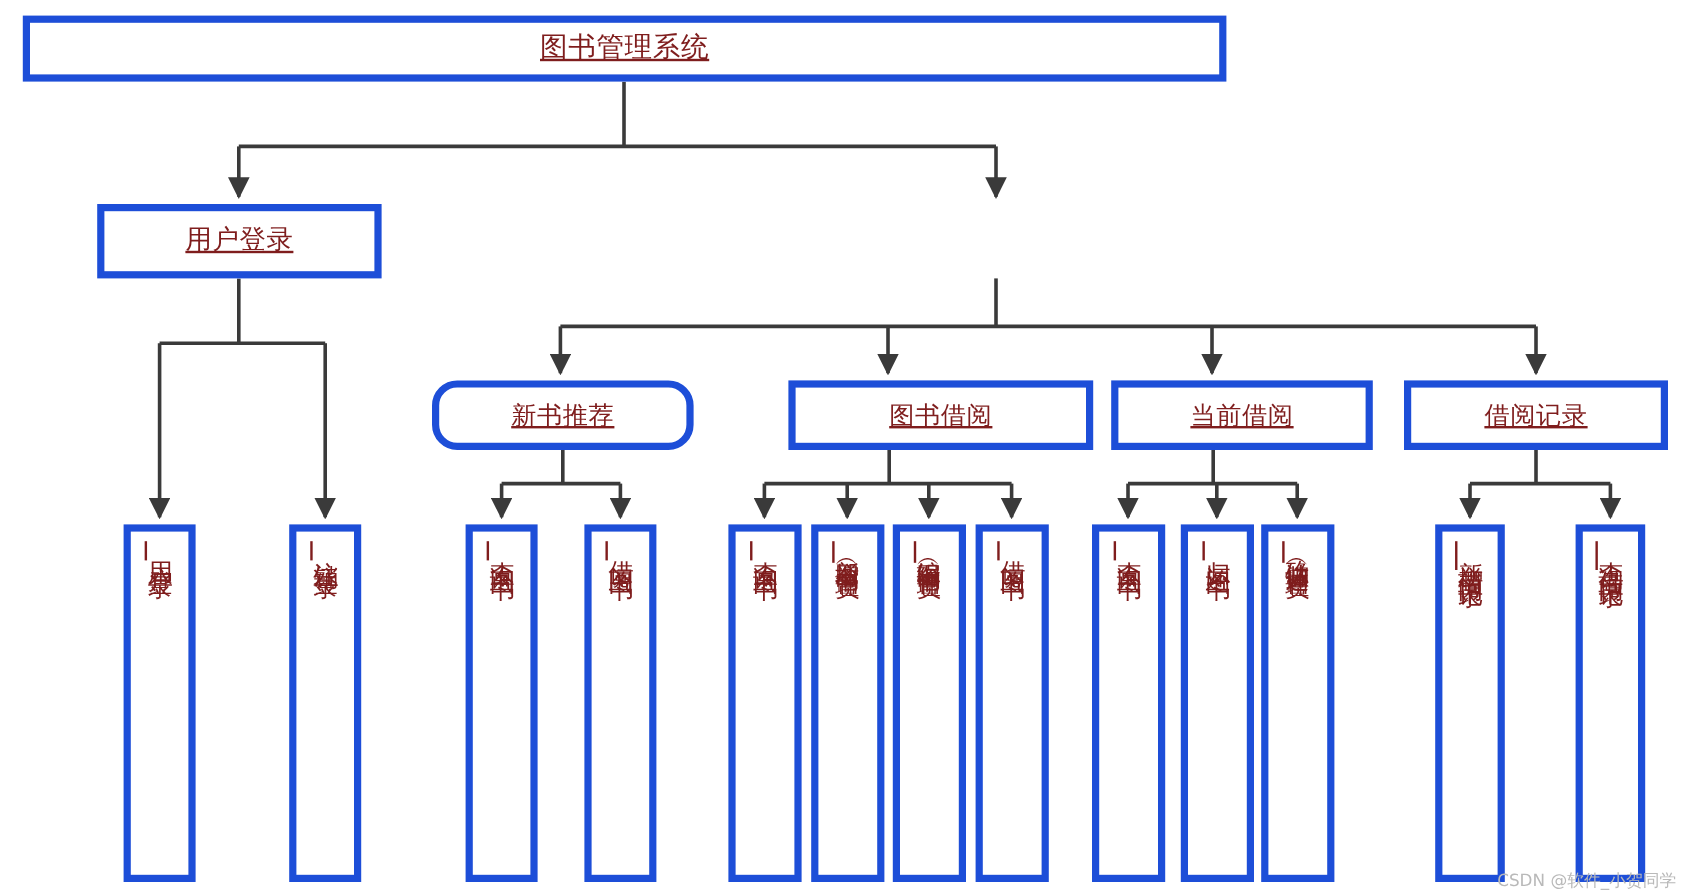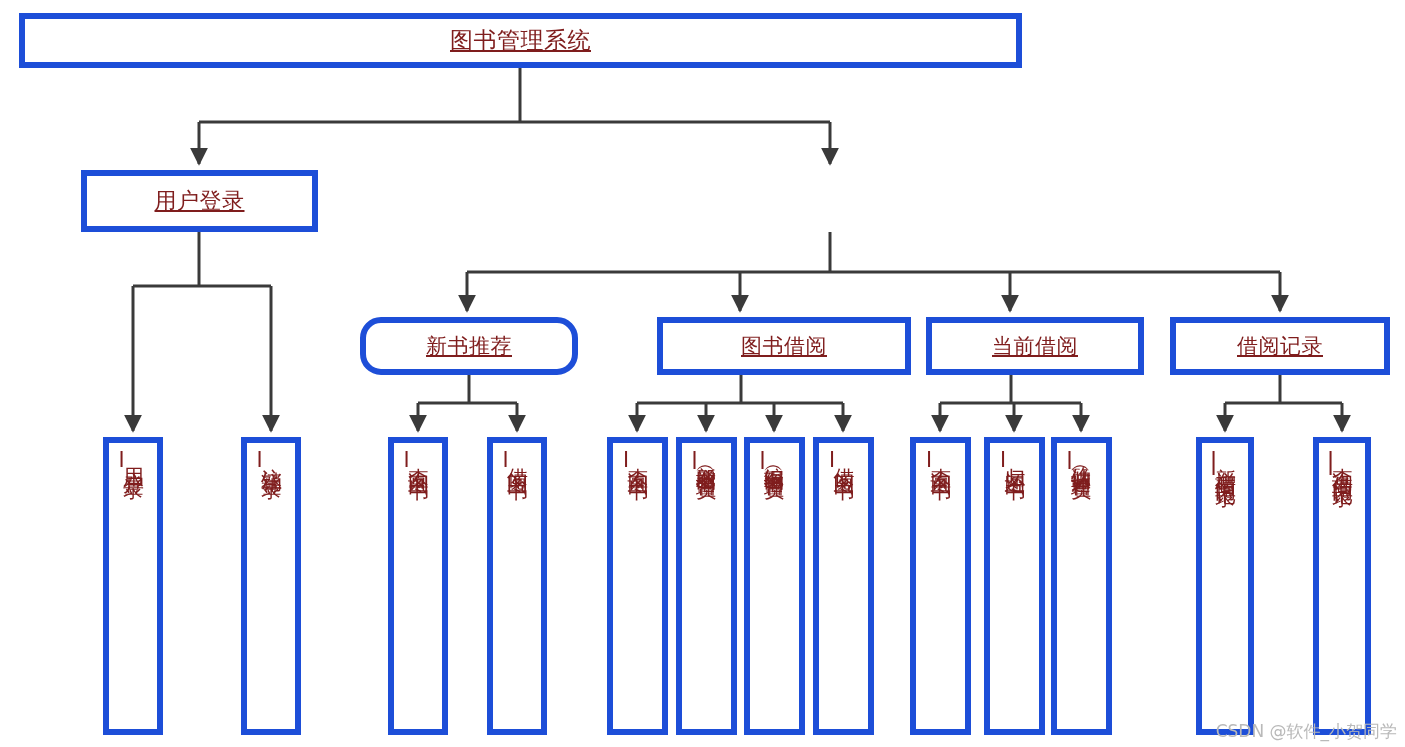--- a/index.html
+++ b/index.html
@@ -59,21 +59,21 @@
     font-size: 21px;
     letter-spacing: 4px;
     line-height: 1.1;
     white-space: nowrap;
   }
   .node.leaf.tall-text .label { font-size: 20px; letter-spacing: 2px; }
   .watermark {
     position: absolute;
     right: 8px;
     bottom: 4px;
-    font-size: 17px;
+    font-size: 14px;
     color: #b9b9b9;
     white-space: nowrap;
     z-index: 3;
     font-family: "DejaVu Sans", "Liberation Sans", sans-serif;
   }
 </style>
 </head>
 <body>
 
 <div id="canvas">

